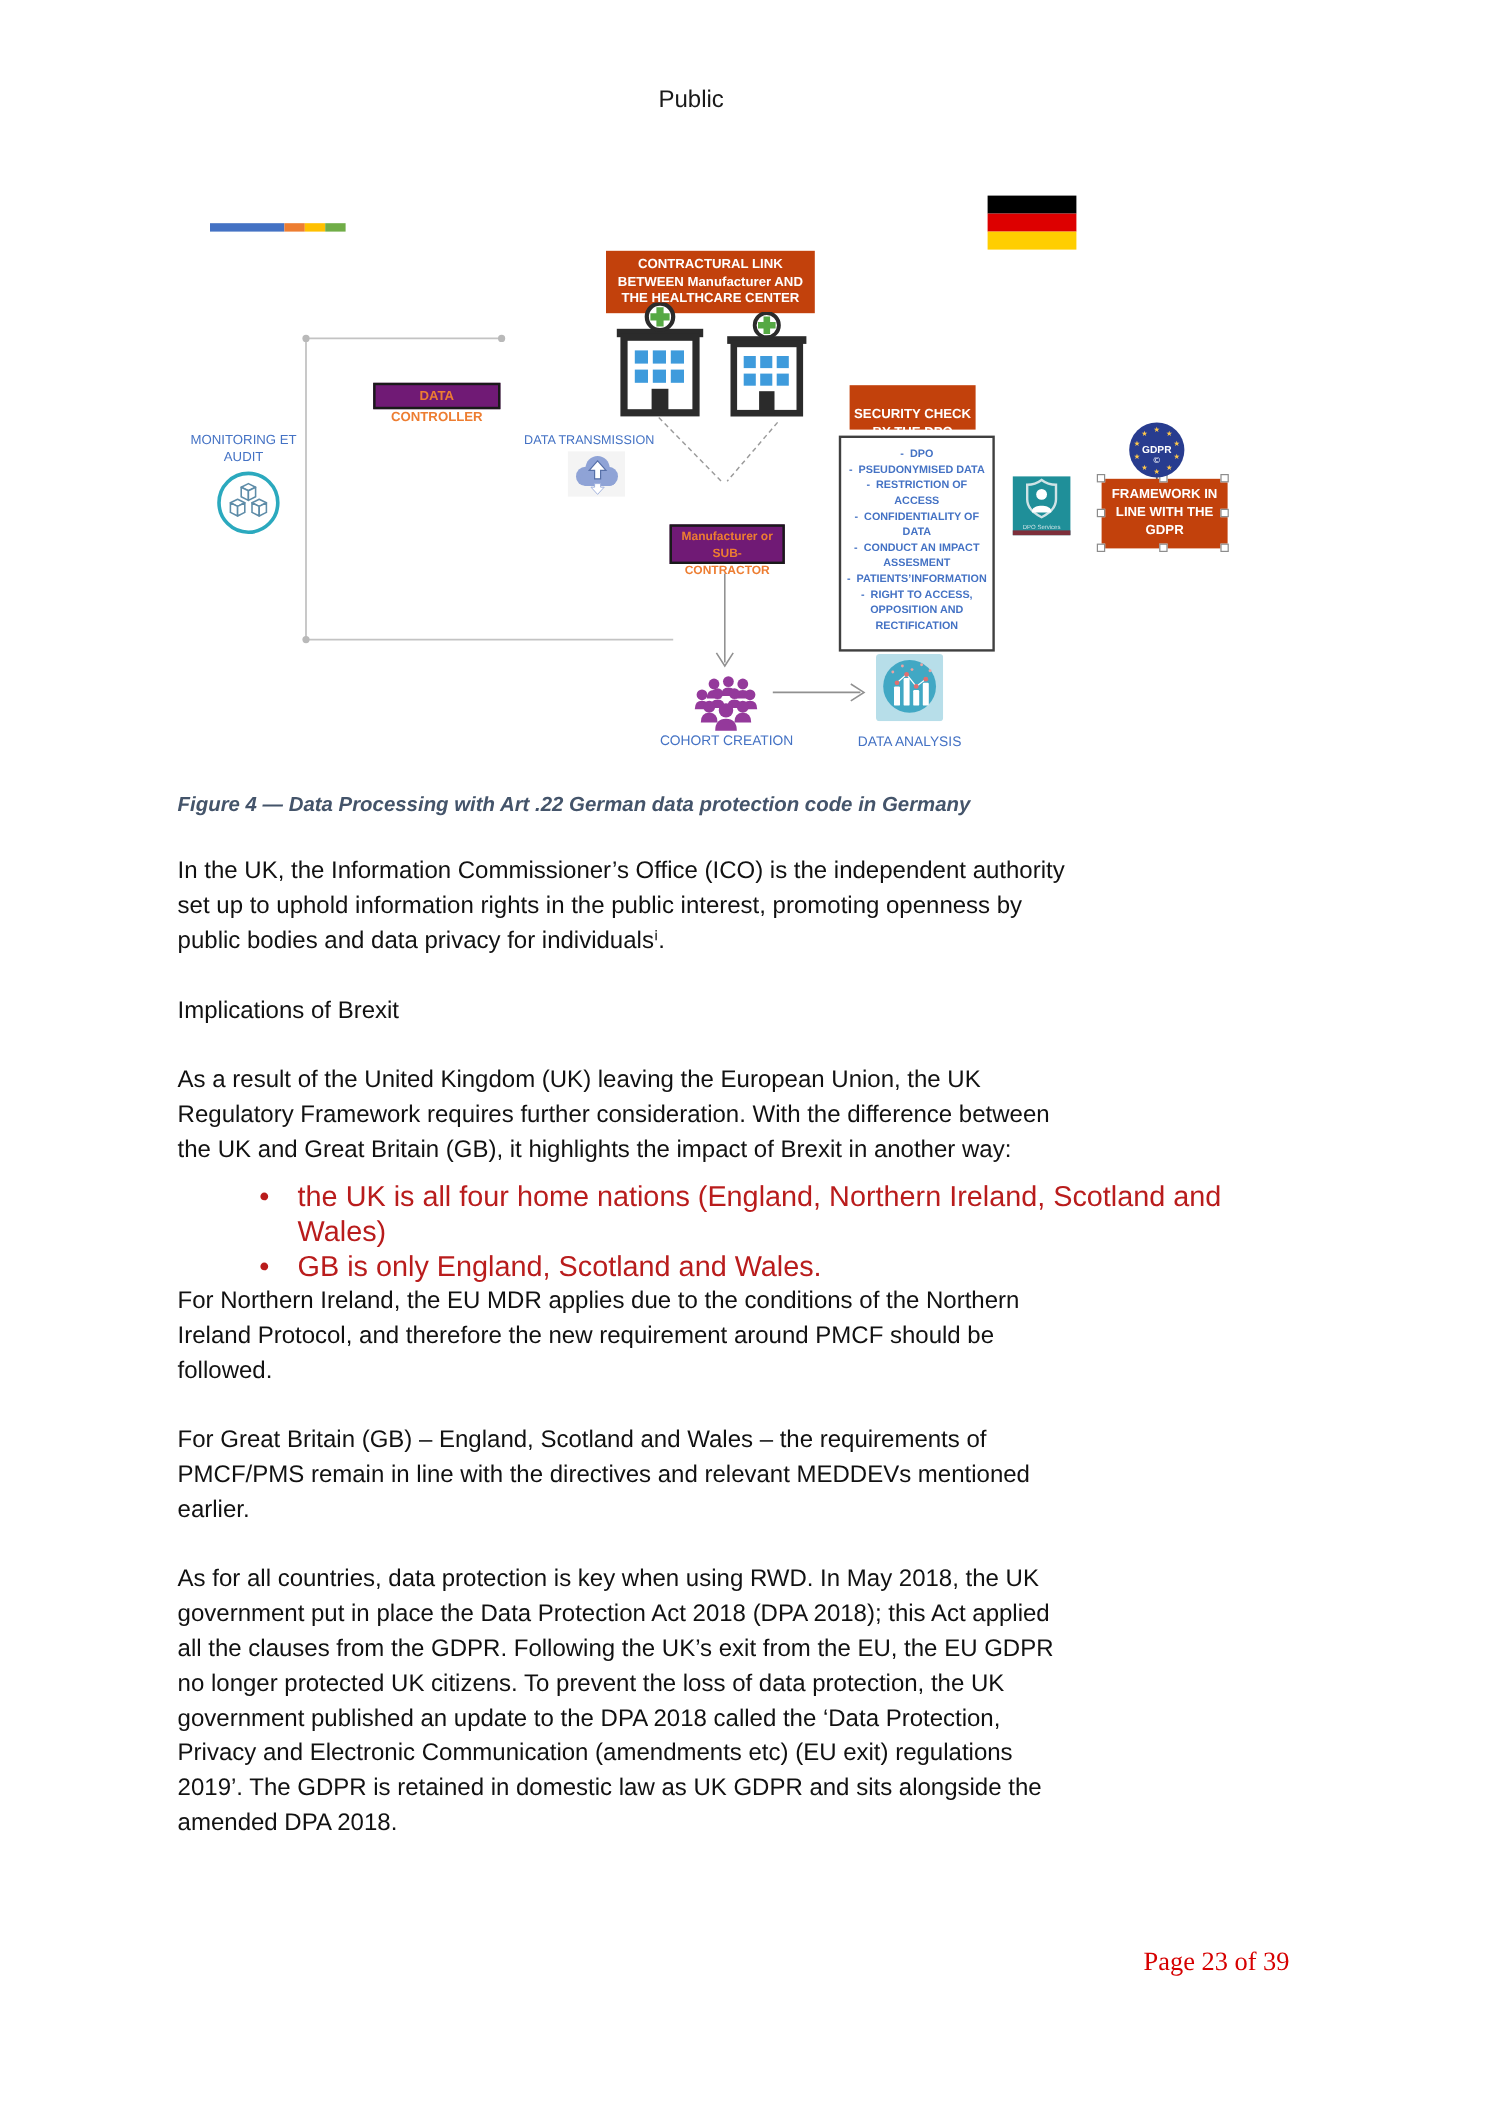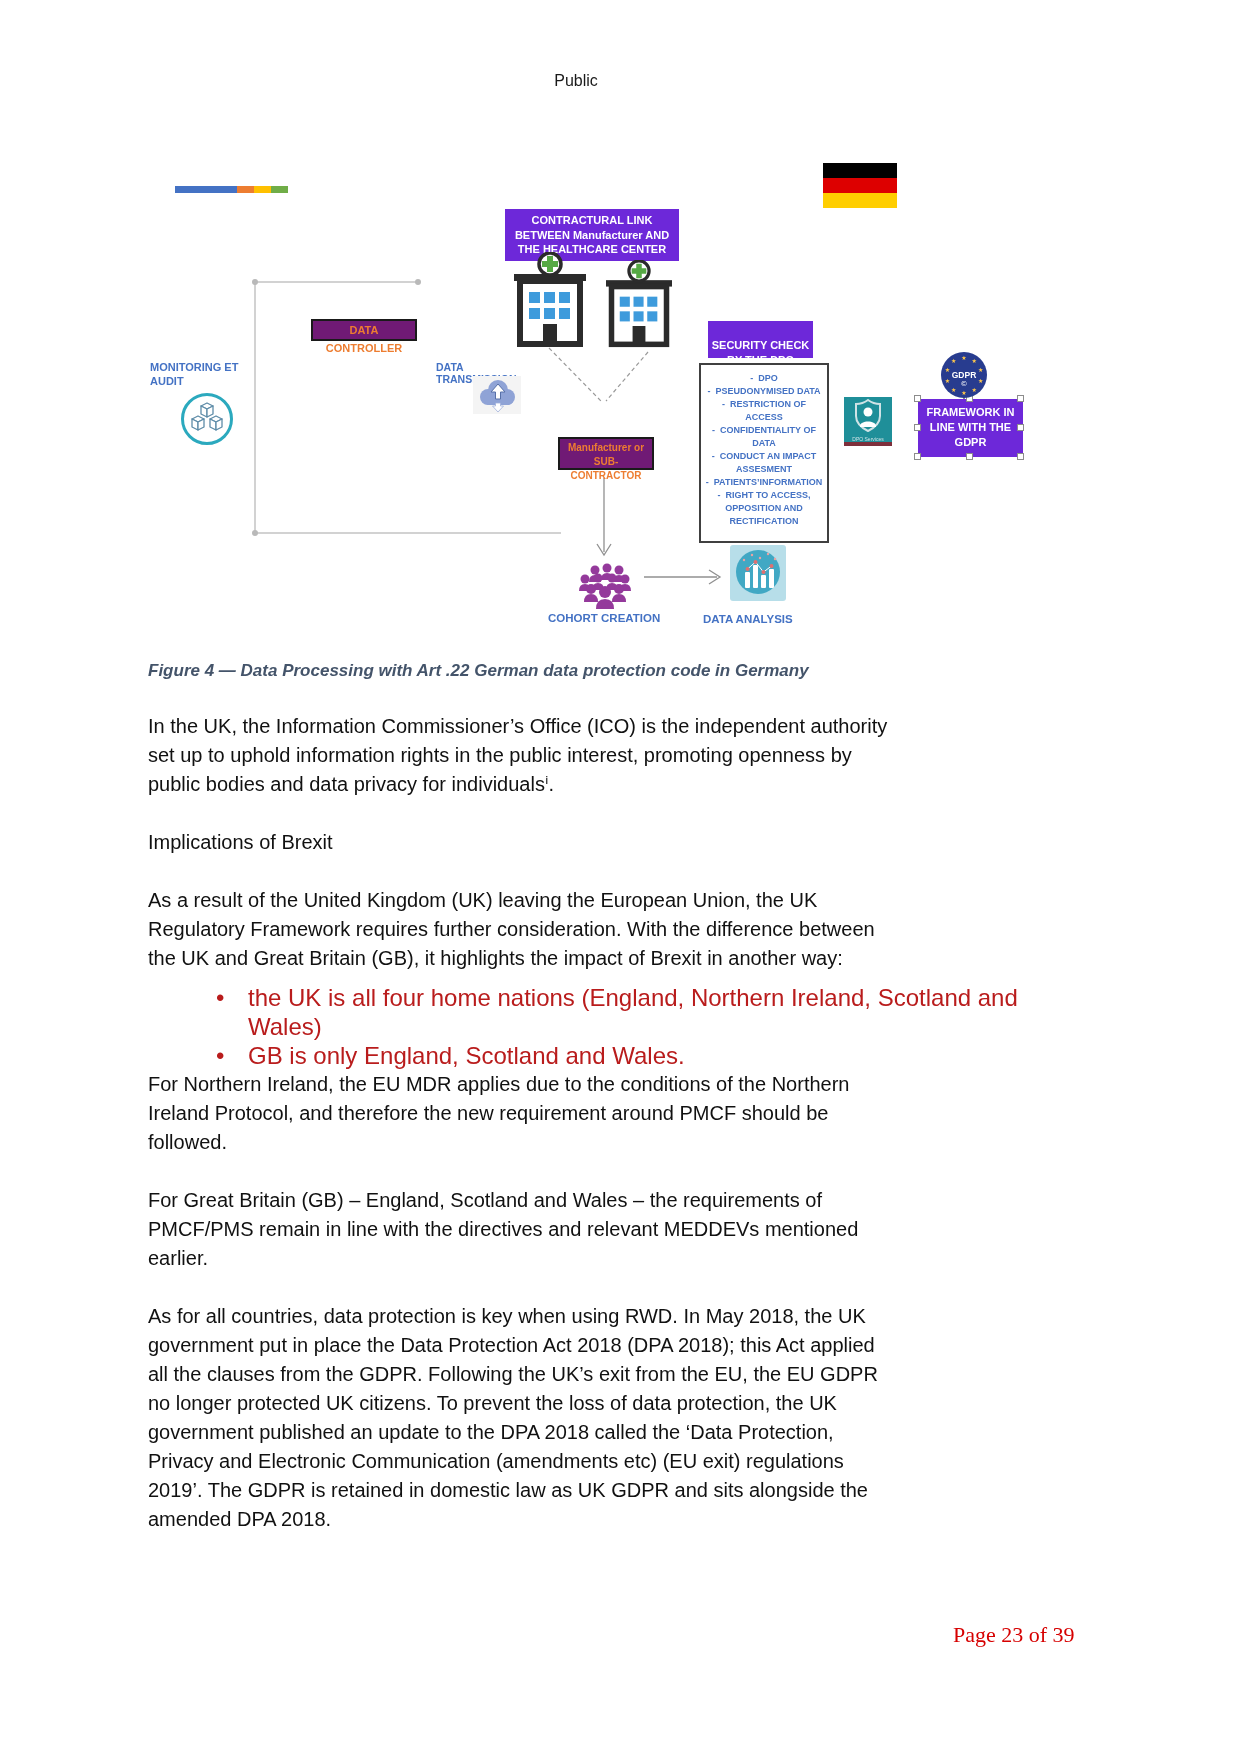--- a/index.html
+++ b/index.html
@@ -1,53 +1,53 @@
 <!DOCTYPE html>
 <html><head>
 <meta charset="utf-8">
 <style>
   * { margin:0; padding:0; box-sizing:border-box; }
   html,body { background:#ffffff; }
   .page { position:relative; width:1240px; height:1755px; background:#fff;
           font-family:"Liberation Sans","DejaVu Sans",sans-serif; overflow:hidden; }
 
   .public-header { position:absolute; top:72px; left:0; width:1152px; text-align:center;
-                   font-size:16px; color:#1a1a1a; }
+                   font-size:20px; color:#1a1a1a; }
 
   
   .connector-layer { position:absolute; left:0; top:0; width:1240px; height:660px; z-index:1; }
 
   .color-bar { position:absolute; left:175px; top:186px; height:7px; display:flex; z-index:2; }
   .color-bar span { display:block; height:7px; }
   .cb-blue { width:62px; background:#4472C4; }
   .cb-orange { width:17px; background:#ED7D31; }
   .cb-yellow { width:17px; background:#FFC000; }
   .cb-green { width:17px; background:#70AD47; }
 
   .german-flag { position:absolute; left:823px; top:163px; width:74px; height:45px; z-index:2; }
   .german-flag div { height:15px; }
   .flag-black { background:#000000; } .flag-red { background:#DD0000; } .flag-gold { background:#FFCE00; }
 
-  .gray-box { position:absolute; background:#6d28d9; color:#fff; font-weight:bold;
+  .gray-box { position:absolute; background:#c2410c; color:#fff; font-weight:bold;
               text-align:center; z-index:2; }
   .contract-box { left:505px; top:209px; width:174px; height:52px; font-size:11px;
                   line-height:14.5px; padding:4px 6px; }
   .security-box { left:708px; top:321px; width:105px; height:37px; font-size:11px;
                   line-height:15px; padding-top:17px; }
   .framework-box { left:918px; top:399px; width:105px; height:58px; font-size:11px;
                    line-height:15px; padding-top:6px; }
   .handle { position:absolute; width:7px; height:7px; background:#fff; border:1px solid #8c8c8c; }
 
   .outline-box { position:absolute; background:#701a75; border:2px solid #1a1a1a; color:#ED7D31;
                  font-weight:bold; text-align:center; z-index:2;margin-top:16px; }
   .controller-box { left:311px; top:303px; width:106px; height:22px; font-size:11px; line-height:18px; }
   .manufacturer-box { left:558px; top:421px; width:96px; height:33px; font-size:10px;
                       line-height:14px; padding-top:2px; }
 
-  .blue-label { position:absolute; color:#4472C4; font-weight:bold; z-index:2; }
+  .blue-label { position:absolute; color:#4472C4; font-weight:normal; text-align:center; z-index:2; }
   .monitoring-label { left:150px; top:360px; width:106px; font-size:11px; line-height:14px; }
   .transmission-label { left:436px; top:361px; width:110px; font-size:10.5px; }
   .cohort-label { left:548px; top:612px; width:115px; font-size:11.5px; }
   .analysis-label { left:703px; top:613px; width:110px; font-size:11.5px; }
 
   .hospital-1 { position:absolute; left:512px; top:252px; z-index:3; }
   .hospital-2 { position:absolute; left:604px; top:260px; z-index:3; }
 
   .monitor-icon { position:absolute; left:181px; top:393px; width:52px; height:52px;
                   border:3px solid #2BA9BE; border-radius:50%; background:#fff;

